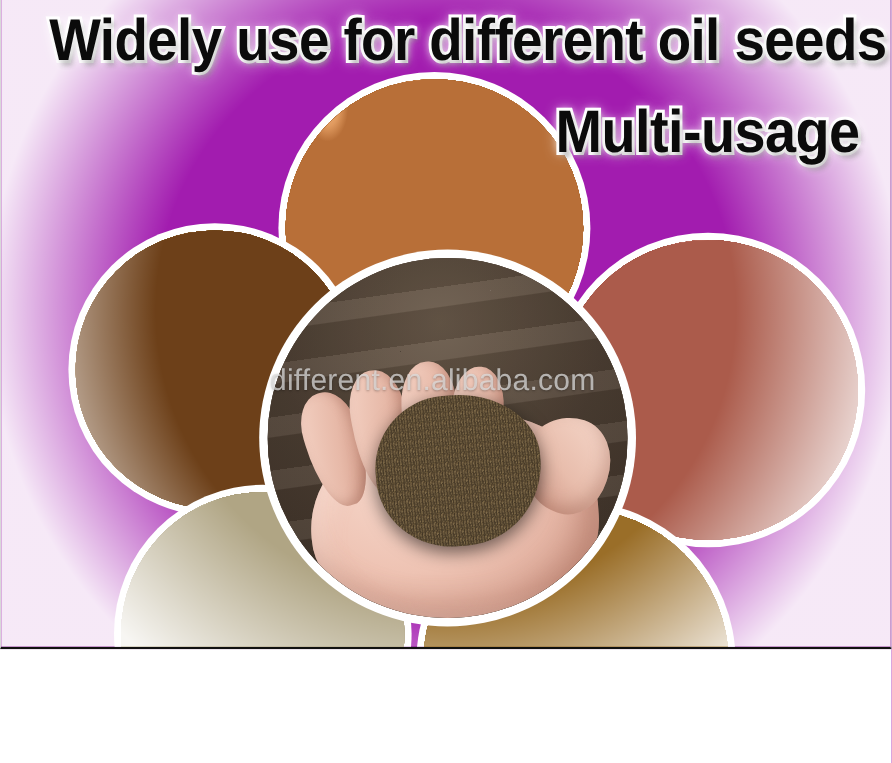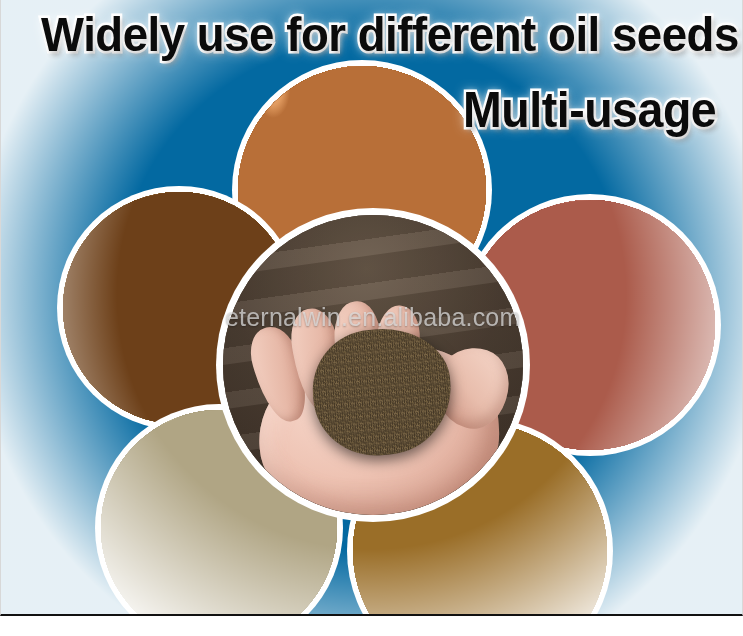--- a/index.html
+++ b/index.html
@@ -8,22 +8,22 @@
     padding: 0;
     background: #ffffff;
   }
   body {
     font-family: "Liberation Sans", sans-serif;
   }
 
   #canvas {
     position: relative;
     width: 743px;
-    height: 616px;
-    background: #0369a1;
+    height: 541px;
+    background: #a21caf;
     overflow: hidden;
     box-sizing: border-box;
     border-left: 1px solid #d8d8d8;
     border-right: 1px solid #d8d8d8;
     border-bottom: 2px solid #111111;
   }
 
   
   .bg-vignette {
     position: absolute;
@@ -409,15 +409,15 @@
     </div>
 
   </div>
 
   <div class="bg-vignette"></div>
 
   <div class="headline" id="title-main">Widely use for different oil seeds</div>
 
   <div class="headline" id="title-sub">Multi-usage</div>
 
-  <div id="watermark">eternalwin.en.alibaba.com</div>
+  <div id="watermark">different.en.alibaba.com</div>
 
 </div>
 
 </body></html>

